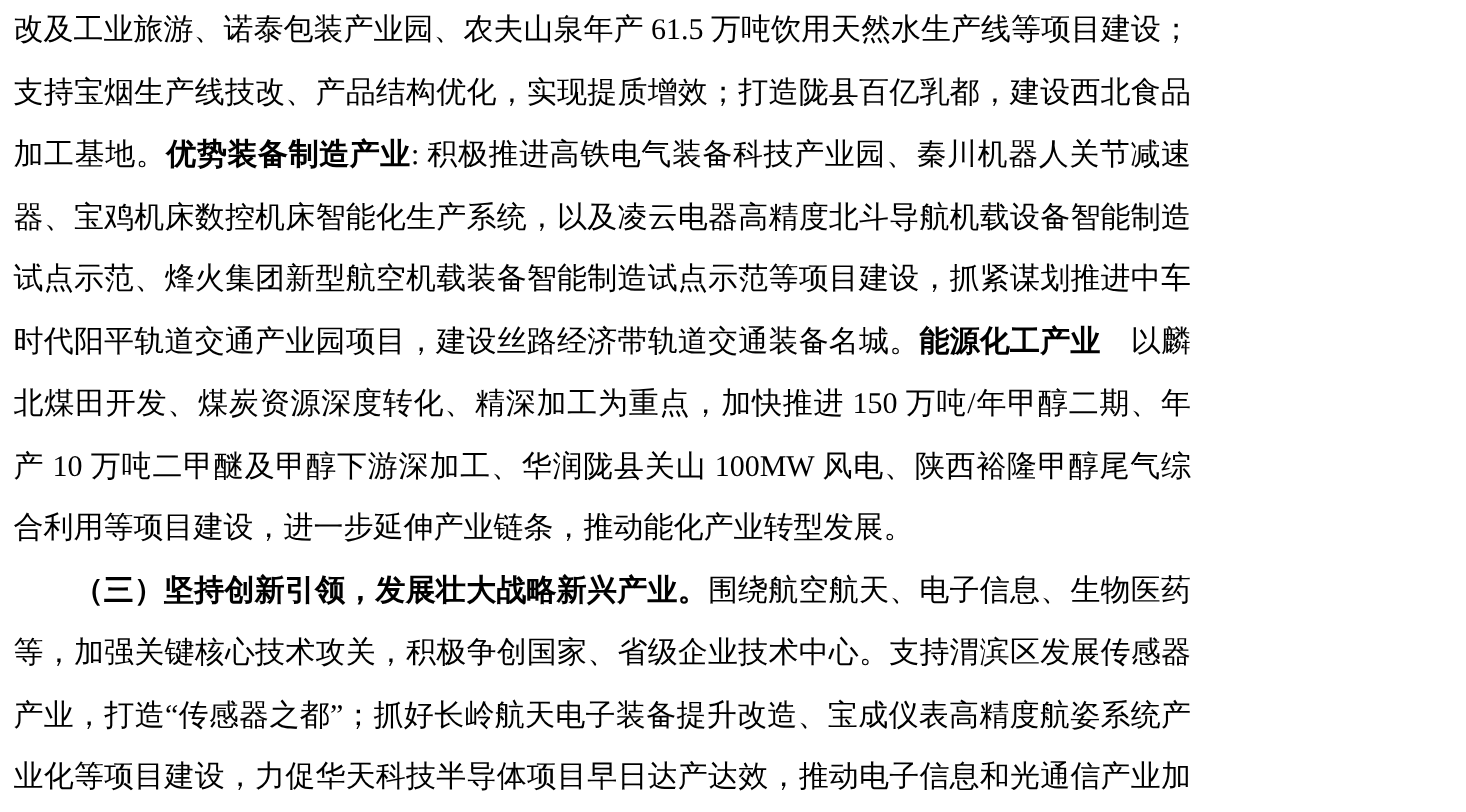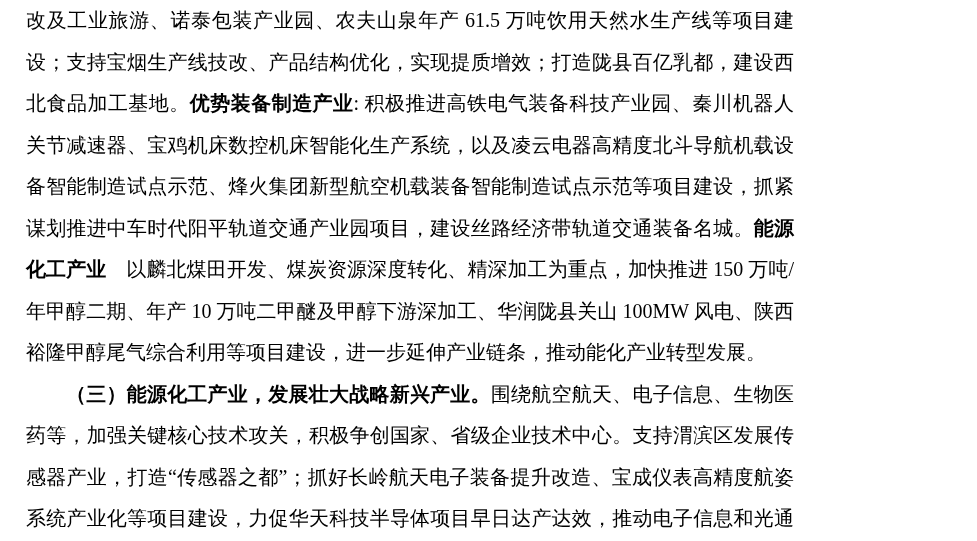--- a/index.html
+++ b/index.html
@@ -9,21 +9,21 @@
   }
   body {
     width: 977px;
     height: 541px;
     overflow: hidden;
   }
   .page {
     box-sizing: border-box;
     width: 801px;
     height: 541px;
-    padding: 0 7px 0 26px;
+    padding: 0 7px 0 9px;
     font-family: "Liberation Serif", "DejaVu Serif", serif;
     font-size: 20px;
     line-height: 41.5px;
     color: #000000;
     text-align: justify;
   }
   .para {
     margin: 0;
     padding: 0;
   }
@@ -34,15 +34,15 @@
     font-weight: bold;
   }
 </style>
 </head>
 <body>
 
 <div class="page">
 
   <p class="para"><span class="text-run">改及工业旅游、诺泰包装产业园、农夫山泉年产 61.5 万吨饮用天然水生产线等项目建设；支持宝烟生产线技改、产品结构优化，实现提质增效；打造陇县百亿乳都，建设西北食品加工基地。</span><b class="bold-run">优势装备制造产业</b><span class="text-run">: 积极推进高铁电气装备科技产业园、秦川机器人关节减速器、宝鸡机床数控机床智能化生产系统，以及凌云电器高精度北斗导航机载设备智能制造试点示范、烽火集团新型航空机载装备智能制造试点示范等项目建设，抓紧谋划推进中车时代阳平轨道交通产业园项目，建设丝路经济带轨道交通装备名城。</span><b class="bold-run">能源化工产业</b><span class="text-run">　以麟北煤田开发、煤炭资源深度转化、精深加工为重点，加快推进 150 万吨/年甲醇二期、年产 10 万吨二甲醚及甲醇下游深加工、华润陇县关山 100MW 风电、陕西裕隆甲醇尾气综合利用等项目建设，进一步延伸产业链条，推动能化产业转型发展。</span></p>
 
-  <p class="para indent"><b class="bold-run">（三）能源化工产业，发展壮大战略新兴产业。</b><span class="text-run">围绕航空航天、电子信息、生物医药等，加强关键核心技术攻关，积极争创国家、省级企业技术中心。支持渭滨区发展传感器产业，打造“传感器之都”；抓好长岭航天电子装备提升改造、宝成仪表高精度航姿系统产业化等项目建设，力促华天科技半导体项目早日达产达效，推动电子信息和光通信产业加速发展；抓好中环新威农业废弃物综合利用、恒诚制药 GMP 技改等项目建设，推进生物医药产业技改扩能，做大规模；抓好泰能锂离子电池负极材料续建项目建设，力争早日形成新的增长极。</span></p>
+  <p class="para indent"><b class="bold-run">（三）坚持创新引领，发展壮大战略新兴产业。</b><span class="text-run">围绕航空航天、电子信息、生物医药等，加强关键核心技术攻关，积极争创国家、省级企业技术中心。支持渭滨区发展传感器产业，打造“传感器之都”；抓好长岭航天电子装备提升改造、宝成仪表高精度航姿系统产业化等项目建设，力促华天科技半导体项目早日达产达效，推动电子信息和光通信产业加速发展；抓好中环新威农业废弃物综合利用、恒诚制药 GMP 技改等项目建设，推进生物医药产业技改扩能，做大规模；抓好泰能锂离子电池负极材料续建项目建设，力争早日形成新的增长极。</span></p>
 
 </div>
 
 </body></html>

